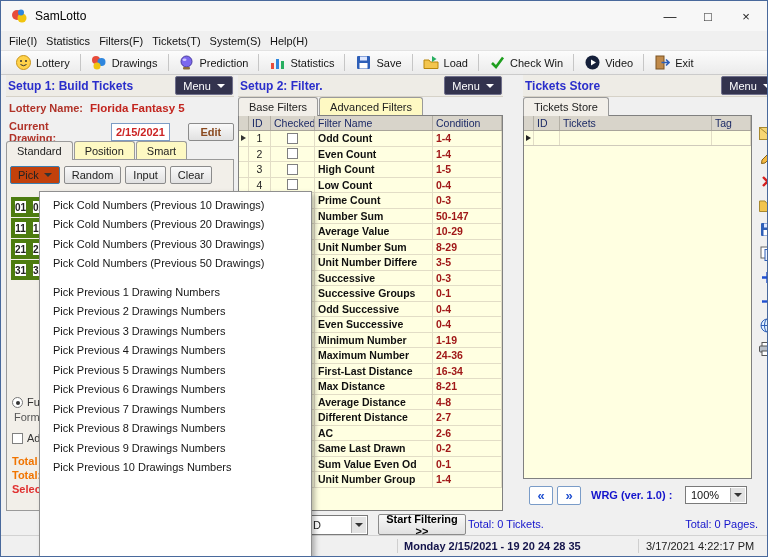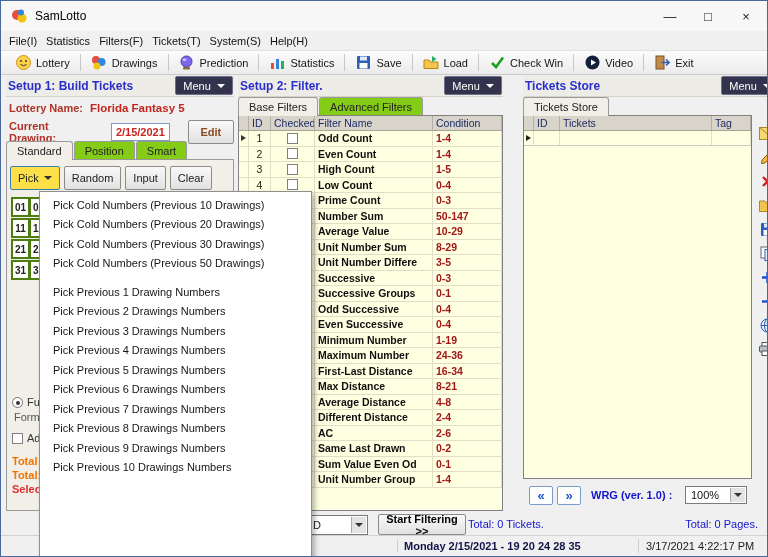--- a/index.html
+++ b/index.html
@@ -35,33 +35,33 @@
   .menu-btn{width:58px;height:19px;background:#33334e;color:#fff;border:1px solid #70708c;border-radius:2px;display:flex;align-items:center;justify-content:center;gap:6px;font-size:11px;font-family:inherit;}
   .dn-arrow{width:0;height:0;border-left:4px solid transparent;border-right:4px solid transparent;border-top:4px solid #fff;display:inline-block;}
   .dn-arrow.dark{border-top-color:#333;}
 
   
   .lottery-line{position:absolute;top:27px;left:3px;white-space:nowrap;}
   .red-label{color:#b03228;font-weight:bold;font-size:11px;}
   .red-value{color:#c2251f;font-weight:bold;font-size:11.5px;margin-left:4px;}
   .drawing-line{position:absolute;top:45px;left:3px;display:flex;align-items:center;}
   .date-box{width:62px;height:18px;border:1px solid #7d9cc4;background:#fff;color:#cc2424;display:flex;align-items:center;justify-content:center;font-weight:bold;margin-left:17px;}
-  .std-btn{background:linear-gradient(#f9f9f9,#e1e1e1);border:1px solid #8b8b8b;border-radius:2px;font-size:11px;font-family:inherit;height:24px;padding:0 7px;color:#222;display:inline-flex;align-items:center;justify-content:center;}
+  .std-btn{background:linear-gradient(#f9f9f9,#e1e1e1);border:1px solid #8b8b8b;border-radius:2px;font-size:11px;font-family:inherit;height:18px;padding:0 7px;color:#222;display:inline-flex;align-items:center;justify-content:center;}
   .edit-btn{width:48px;margin-left:18px;color:#8a4a20;font-weight:bold;}
   .tabs{display:flex;}
   .s1-tabs{position:absolute;top:66px;left:0;}
-  .tab{padding:2px 10px;height:18px;background:#84cc16;border:1px solid #9a9a9a;border-bottom:none;border-radius:3px 3px 0 0;margin-right:1px;display:flex;align-items:center;color:#222;white-space:nowrap;}
+  .tab{padding:2px 10px;height:18px;background:#fef9c3;border:1px solid #9a9a9a;border-bottom:none;border-radius:3px 3px 0 0;margin-right:1px;display:flex;align-items:center;color:#222;white-space:nowrap;}
   .tab.active{background:#f2efe9;position:relative;z-index:2;margin-bottom:-1px;height:19px;}
   .s1-content{position:absolute;top:84px;left:0;right:0;bottom:0;border:1px solid #9a9a9a;background:#f2efe9;}
   .btn-row{position:absolute;top:6px;left:3px;display:flex;gap:4px;}
-  .pick-btn{background:#fde047;border-color:#3c7fb1;display:inline-flex;gap:5px;}
+  .pick-btn{background:#c2410c;border-color:#3c7fb1;display:inline-flex;gap:5px;}
   .num-grid{position:absolute;top:37px;left:4px;}
   .num-row{display:flex;}
   .num-row + .num-row{margin-top:1px;}
-  .num-cell{width:19px;height:20px;border:2px solid #4d7c0f;background:#fff;display:flex;align-items:center;justify-content:center;font-size:10px;font-weight:bold;color:#222;}
+  .num-cell{width:19px;height:20px;border:4px solid #4d7c0f;background:#fff;display:flex;align-items:center;justify-content:center;font-size:10px;font-weight:bold;color:#222;}
   .num-cell + .num-cell{margin-left:-1px;}
   .formula-area{position:absolute;left:5px;top:232px;font-size:11px;color:#333;white-space:nowrap;}
   .radio-line,.check-line{display:flex;align-items:flex-end;gap:4px;height:16px;}
   .radio{width:11px;height:11px;border:1px solid #777;border-radius:50%;background:#fff;position:relative;display:inline-block;}
   .radio::after{content:"";position:absolute;left:2.5px;top:2.5px;width:4px;height:4px;border-radius:50%;background:#333;}
   .checkbox{width:11px;height:11px;border:1px solid #808080;background:#fff;display:inline-block;}
   .formula-text{margin:3px 0 5px 2px;color:#555;}
   .totals{position:absolute;left:5px;top:294px;font-size:11px;font-weight:bold;line-height:14px;white-space:nowrap;}
   .orange{color:#f07400;}
   .red2{color:#e03030;}
@@ -523,21 +523,21 @@
             <div class="c-cond">4-8</div>
           </div>
 
           <div class="frow" data-index="18">
             <div class="c-sel"></div>
             <div class="c-id">19</div>
             <div class="c-chk">
               <span class="checkbox"></span>
             </div>
             <div class="c-name">Different Distance</div>
-            <div class="c-cond">2-4</div>
+            <div class="c-cond">2-7</div>
           </div>
 
           <div class="frow" data-index="19">
             <div class="c-sel"></div>
             <div class="c-id">20</div>
             <div class="c-chk">
               <span class="checkbox"></span>
             </div>
             <div class="c-name">AC</div>
             <div class="c-cond">2-6</div>

